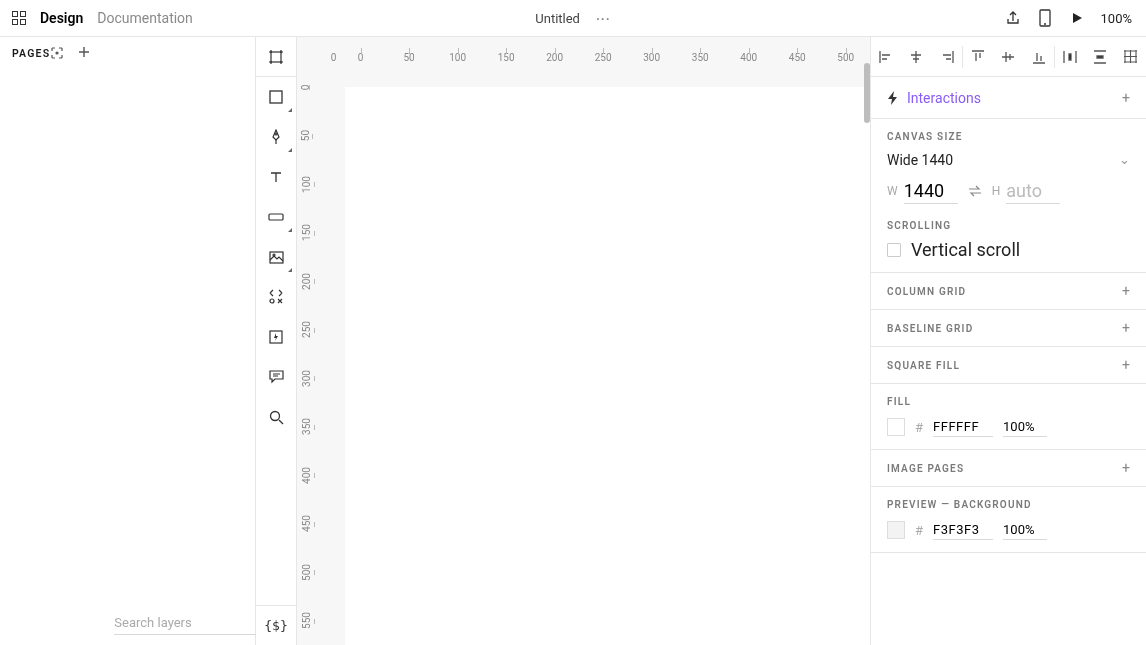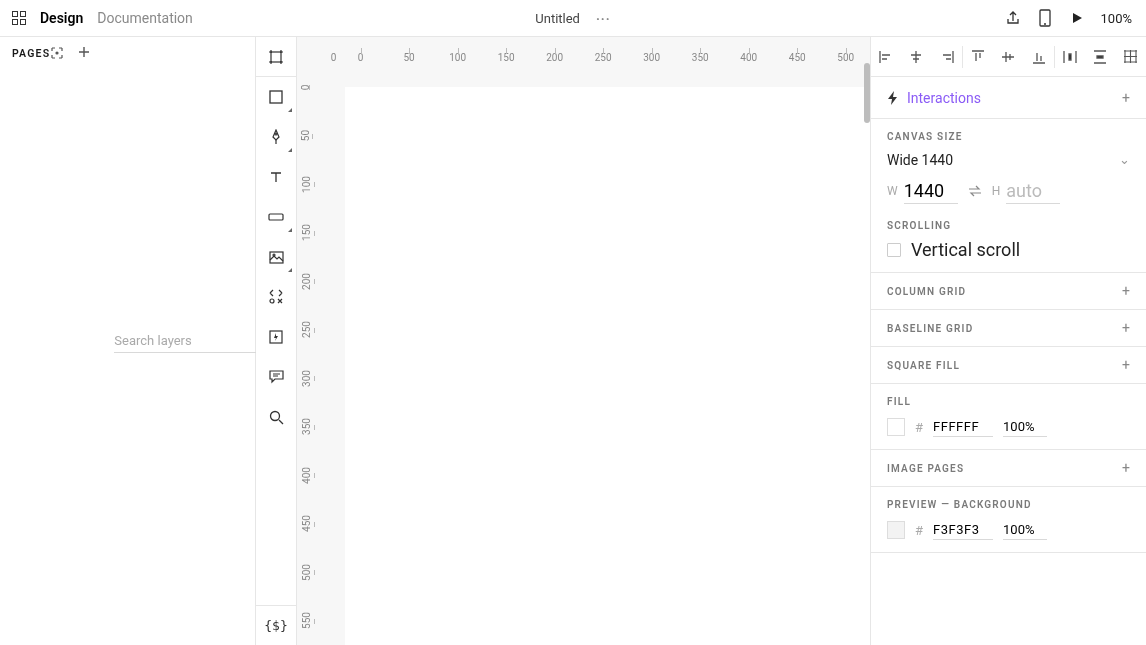--- a/index.html
+++ b/index.html
@@ -33,21 +33,21 @@
   svg{display:block;}
 
   
   .main{flex:1;display:flex;min-height:0;}
   .left{width:256px;border-right:1px solid var(--border);display:flex;flex-direction:row;background:var(--panel);}
   .left-head{height:32px;display:flex;align-items:center;padding:0 12px;justify-content:space-between;}
   .left-head .lbl{font-size:10.5px;letter-spacing:1.2px;color:#1a1a1a;font-weight:600;}
   .left-head .hicons{display:flex;gap:14px;}
   .left-head .hicons .icn{cursor:pointer;color:#555;}
   .page-row{height:30px;background:var(--selected);display:flex;align-items:center;padding:0 12px;font-size:13px;color:#222;border-top:1px solid #eee;border-bottom:1px solid #eee;}
-  .search-row{display:flex;align-items:center;padding:10px 12px;gap:8px;}
+  .search-row{display:flex;align-items:flex-end;padding:10px 12px;gap:8px;}
   .search-row input{flex:1;border:none;border-bottom:1px solid var(--border2);padding:4px 0;outline:none;font-size:13px;color:#222;background:transparent;}
   .search-row input::placeholder{color:#aaa;}
   .filter-btn{width:22px;height:22px;border:1px solid var(--border2);border-radius:2px;display:flex;align-items:center;justify-content:center;cursor:pointer;color:#666;}
 
   .toolstrip{width:41px;border-right:1px solid var(--border);background:var(--panel);display:flex;flex-direction:column;align-items:center;}
   .tool{width:41px;height:40px;display:flex;align-items:center;justify-content:center;cursor:pointer;position:relative;color:#333;}
   .tool .corner{position:absolute;right:5px;bottom:5px;width:0;height:0;border-left:4px solid transparent;border-bottom:4px solid #666;}
 
   .canvas-wrap{flex:1;position:relative;background:var(--canvas);overflow:hidden;}
   .ruler-h{position:absolute;left:18px;right:0;top:0;height:26px;display:flex;align-items:flex-end;font-size:10px;color:#888;background:var(--canvas);}

